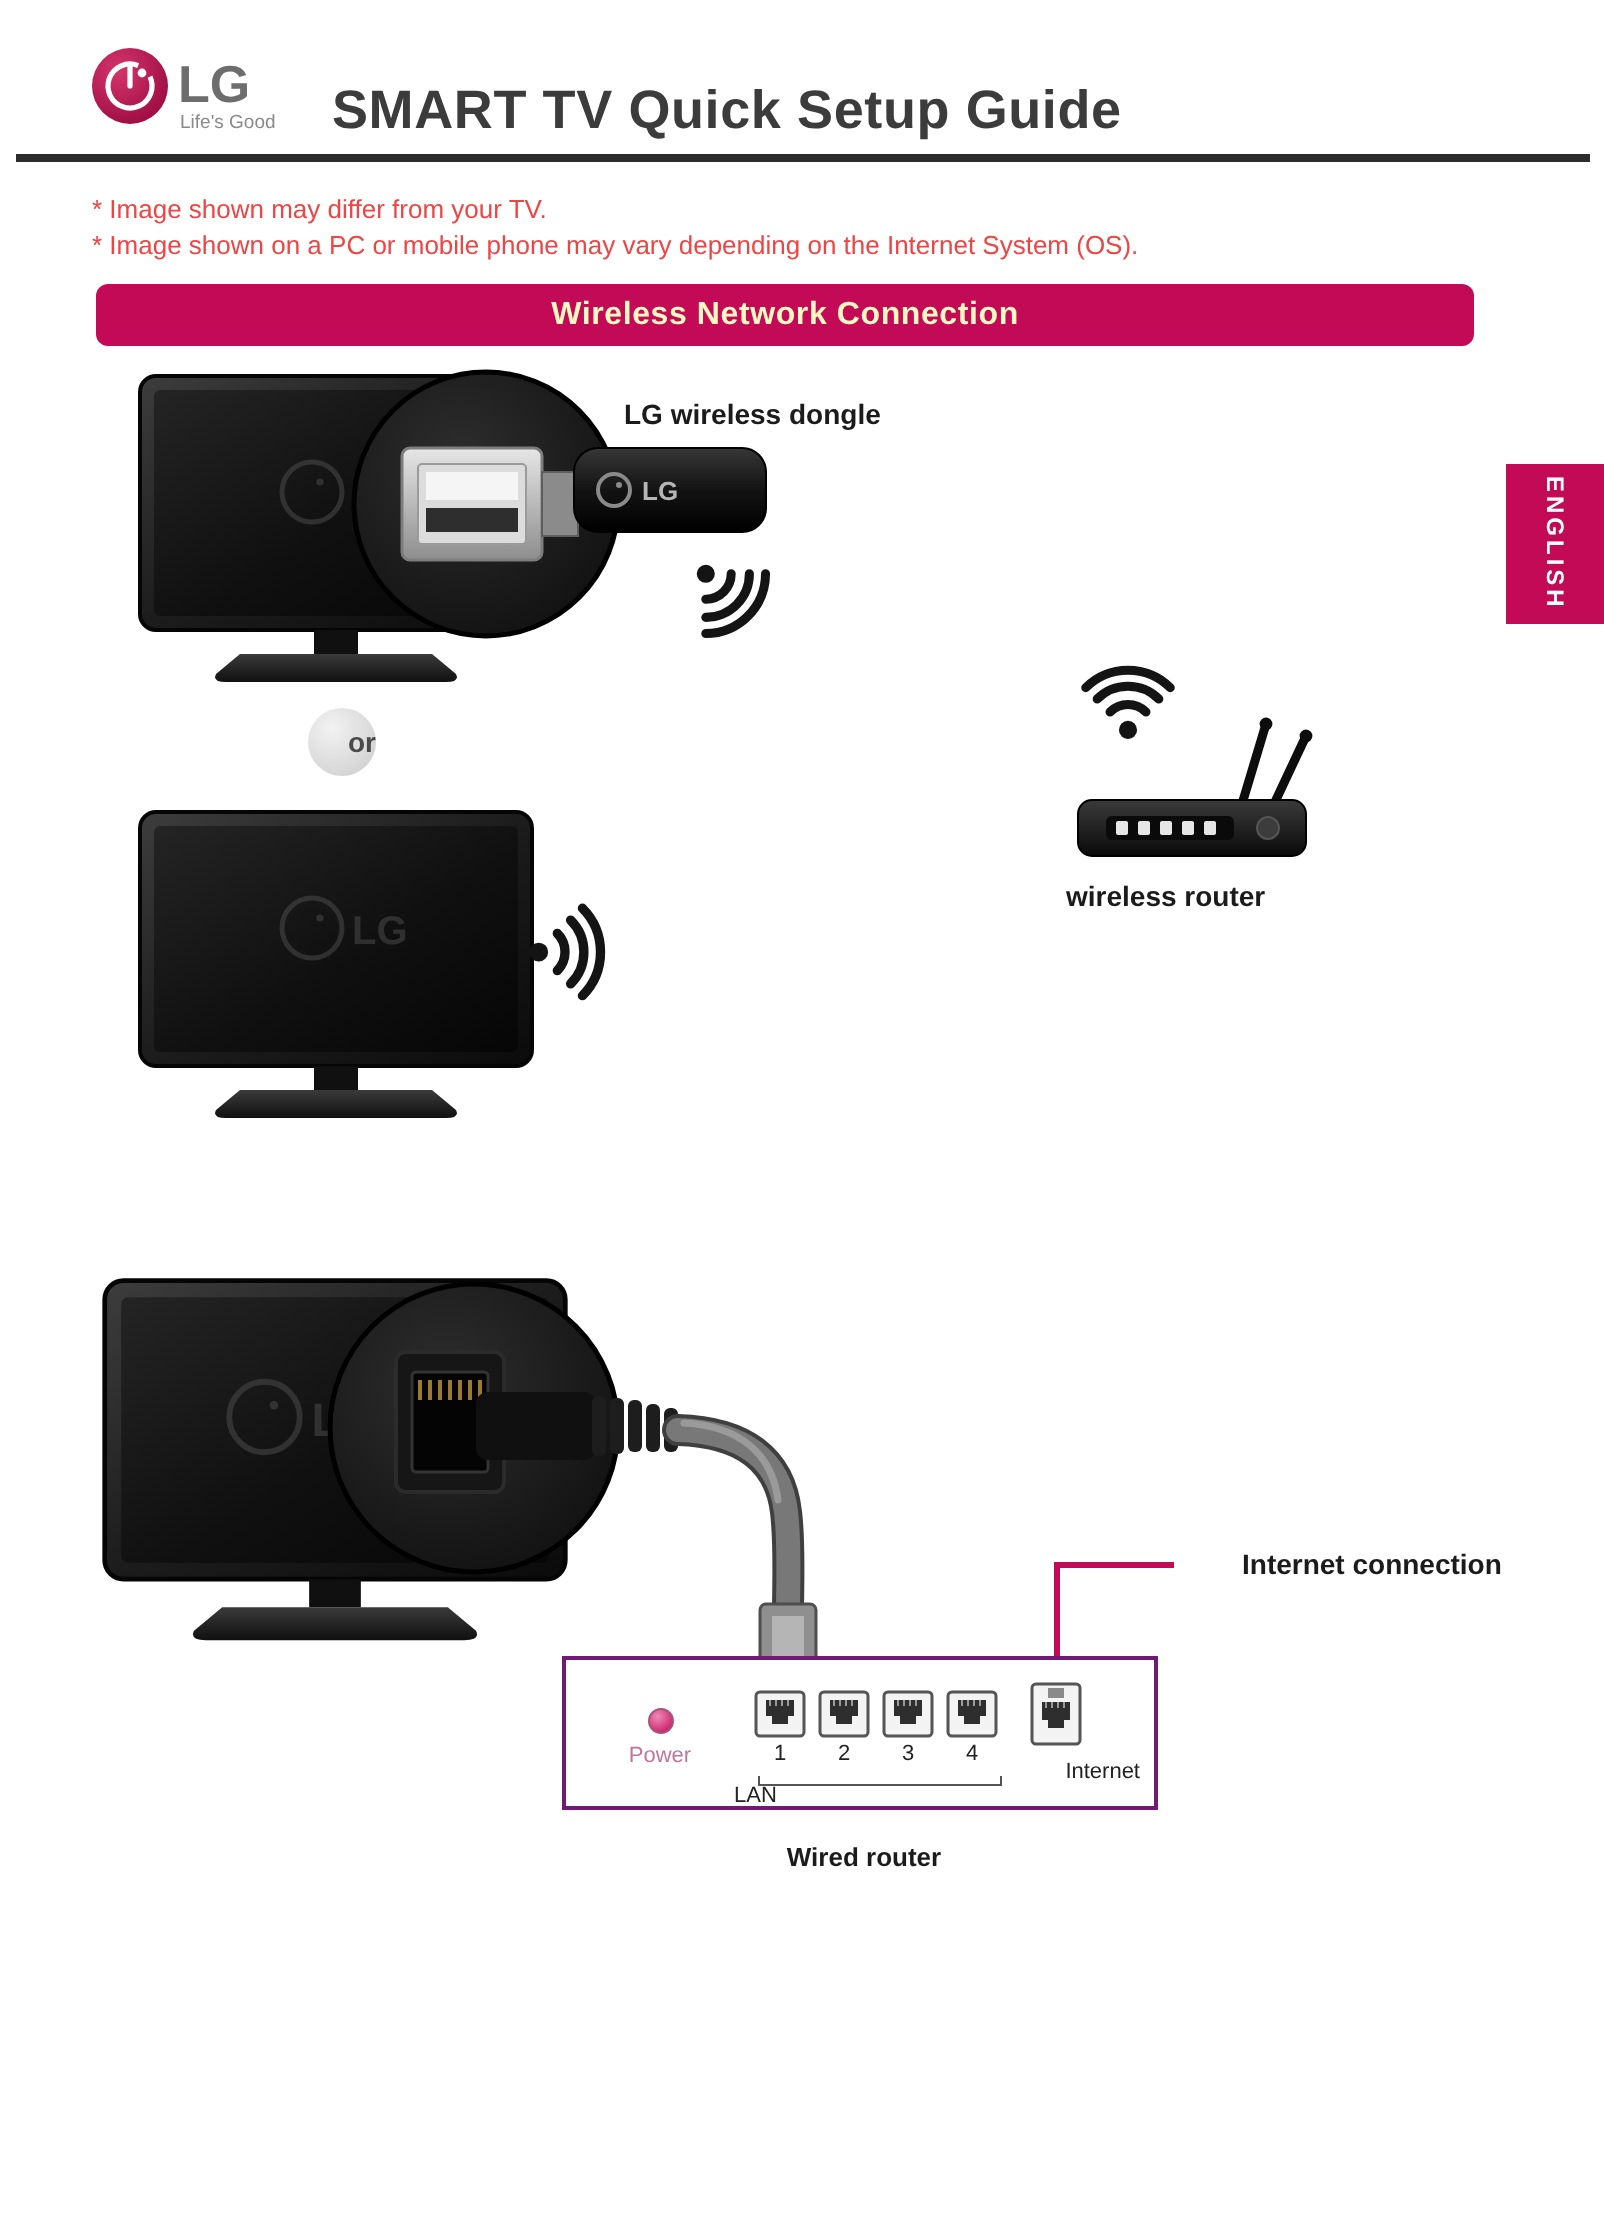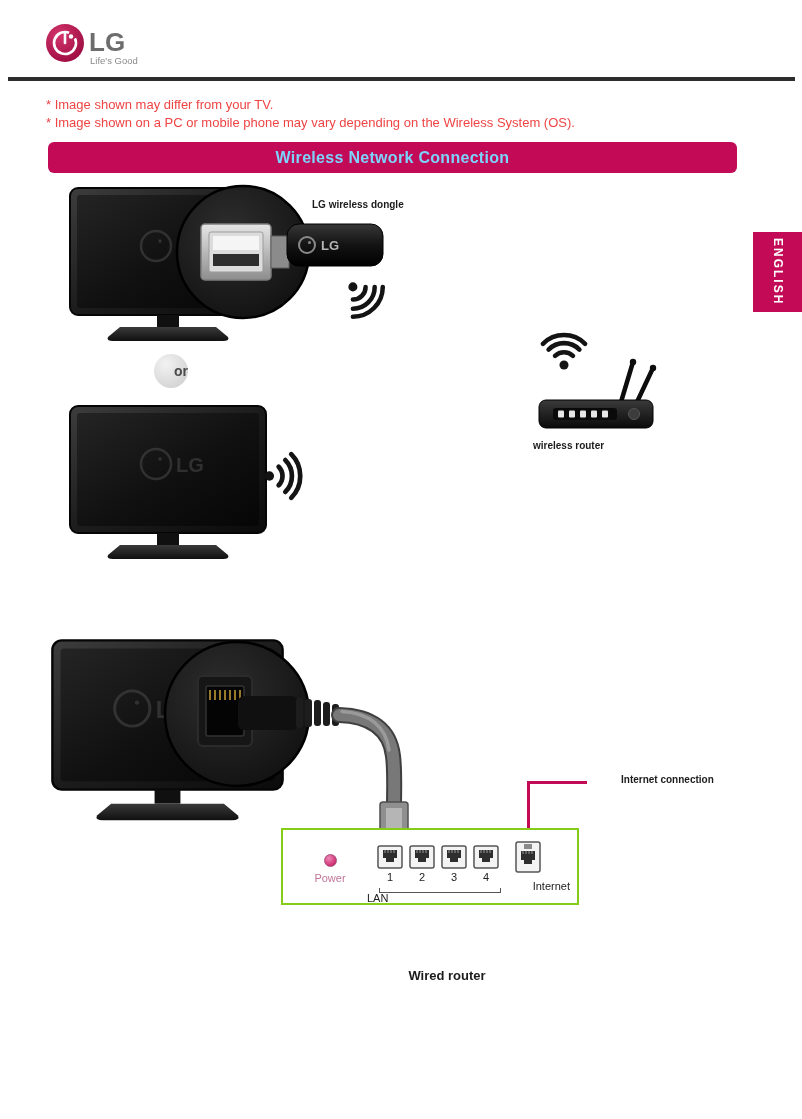--- a/index.html
+++ b/index.html
@@ -9,21 +9,21 @@
   .page [id] { position:absolute; }
   svg { display:block; }
 
   #logo { left:44px; top:20px; }
   #title { left:166px; top:40px; font-size:27px; font-weight:bold; color:#3c3c3c; letter-spacing:0.3px; white-space:nowrap; }
   #rule { left:8px; top:77px; width:787px; height:4px; background:#2d2d2d; }
   #notes { left:46px; top:96px; }
   #notes p { font-size:13px; color:#ef4444; line-height:18px; white-space:nowrap; }
 
   .banner { position:absolute; left:48px; width:689px; height:31px; border-radius:6px;
-            background:var(--accent); color:#7dd3fc; font-size:16px; font-weight:bold;
+            background:var(--accent); color:#fef9c3; font-size:16px; font-weight:bold;
             display:flex; align-items:center; justify-content:center; letter-spacing:0.3px; }
   #banner-wireless { top:142px; }
   #banner-wired { top:594px; }
 
   #lang-tab { left:753px; top:232px; width:49px; height:80px; background:var(--accent);
               color:#fff; display:flex; align-items:center; justify-content:center;
               writing-mode:vertical-rl; text-orientation:mixed;
               font-size:12px; font-weight:bold; letter-spacing:2px; }
 
   #tv1 { left:68px; top:186px; }
@@ -39,38 +39,38 @@
   #router-wireless { left:533px; top:316px; }
   #wireless-router-label { left:533px; top:440px; width:132px; }
 
   #tv3 { left:50px; top:638px; }
   #mag3 { left:150px; top:640px; }
 
   #conn-h { left:527px; top:781px; width:60px; height:3px; background:var(--accent); }
   #conn-v { left:527px; top:781px; width:3px; height:62px; background:var(--accent); }
   #internet-conn-label { left:593px; top:774px;margin-left:28px; }
 
-  .ill-label { font-size:10px; font-weight:bold; color:#1b1b1b; white-space:nowrap; }
-
-  #router-panel { left:281px; top:828px; width:298px; height:77px; background:#fff; border:2px solid #84cc16; }
+  .ill-label { font-size:14px; font-weight:bold; color:#1b1b1b; white-space:nowrap; }
+
+  #router-panel { left:281px; top:828px; width:298px; height:77px; background:#fff; border:2px solid #701a75; }
   #router-panel [id] { position:absolute; }
   #power-led { left:41px; top:24px; width:13px; height:13px; border-radius:50%;
                background:radial-gradient(circle at 35% 30%, #ef8ab8, var(--accent));
                border:1px solid #a5547c; }
   #power-label { left:12px; top:42px; width:70px; text-align:center; font-size:11px; color:#c0769a; }
   .lan-port { position:absolute; top:15px; width:26px; text-align:center; }
   #port1 { left:94px; } #port2 { left:126px; } #port3 { left:158px; } #port4 { left:190px; }
   .port-num { margin-top:2px; font-size:11px; color:#222; }
   #lan-bracket { left:96px; top:58px; width:122px; height:5px;
                  border-bottom:1px solid #555; border-left:1px solid #555; border-right:1px solid #555; }
   #lan-label { left:84px; top:62px; width:122px; text-align:left; font-size:11px; color:#222; }
   #inet-port { left:232px; top:11px; }
   #inet-label { left:203px; top:50px; width:84px; text-align:right; font-size:11px; color:#222; }
 
-  #wired-router-label { left:298px; top:921px; width:298px; text-align:center; font-size:13px;margin-top:47px; }
+  #wired-router-label { left:283px; top:921px; width:298px; text-align:center; font-size:13px; }
   #bottom-bar { left:30px; top:1106px; width:772px; height:12px; background:#161616; }
 </style>
 </head>
 <body>
 
 <svg width="0" height="0" style="position:absolute" aria-hidden="true">
   <defs>
     <linearGradient id="tvGrad" x1="0" y1="0" x2="1" y2="1">
       <stop offset="0" stop-color="#3d3d3d"></stop>
         <stop offset="0.5" stop-color="#1c1c1c"></stop>
@@ -122,25 +122,26 @@
   <svg id="logo" width="150" height="54" viewBox="0 0 150 54">
     <g>
       <circle cx="21" cy="23" r="19" fill="url(#lgGrad)"></circle>
       <circle cx="21" cy="23" r="11" fill="none" stroke="#ffffff" stroke-width="2.6" pathLength="100" stroke-dasharray="88 12" transform="rotate(-25 21 23)"></circle>
       <path d="M21 12.5 L21 23" stroke="#ffffff" stroke-width="2.6" stroke-linecap="round"></path>
       <circle cx="27" cy="16.5" r="2.2" fill="#ffffff"></circle>
     </g>
     <text x="45" y="31" font-size="26" font-weight="bold" fill="#6d6d6d">LG</text>
     <text x="46" y="44" font-size="9.5" fill="#8a8a8a">Life's Good</text>
   </svg>
+  <div id="title">SMART TV Quick Setup Guide</div>
   <div id="rule"></div>
 
   <div id="notes">
     <p>* Image shown may differ from your TV.</p>
-    <p>* Image shown on a PC or mobile phone may vary depending on the Wireless System (OS).</p>
+    <p>* Image shown on a PC or mobile phone may vary depending on the Internet System (OS).</p>
   </div>
 
   <div id="banner-wireless" class="banner">
     <span>Wireless Network Connection</span>
   </div>
 
   <div id="lang-tab">
     <span>ENGLISH</span>
   </div>
 

